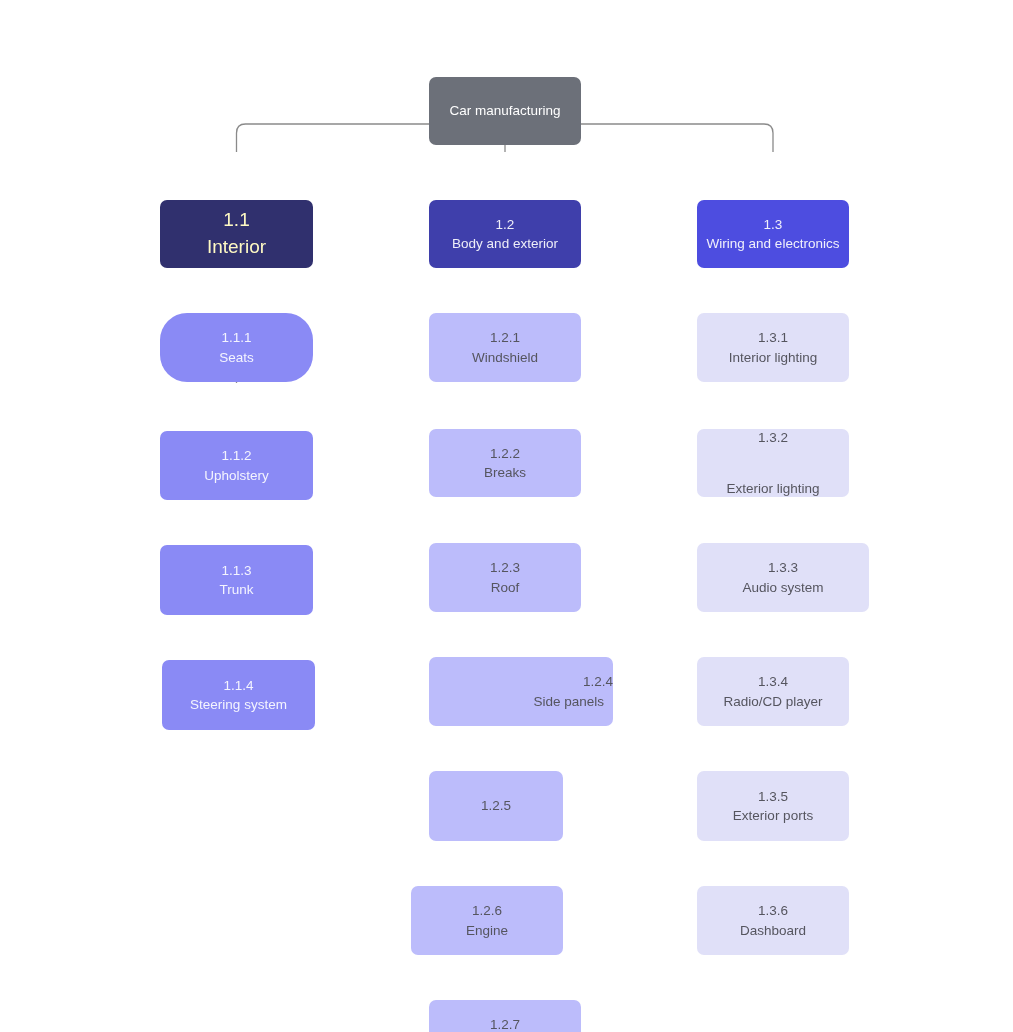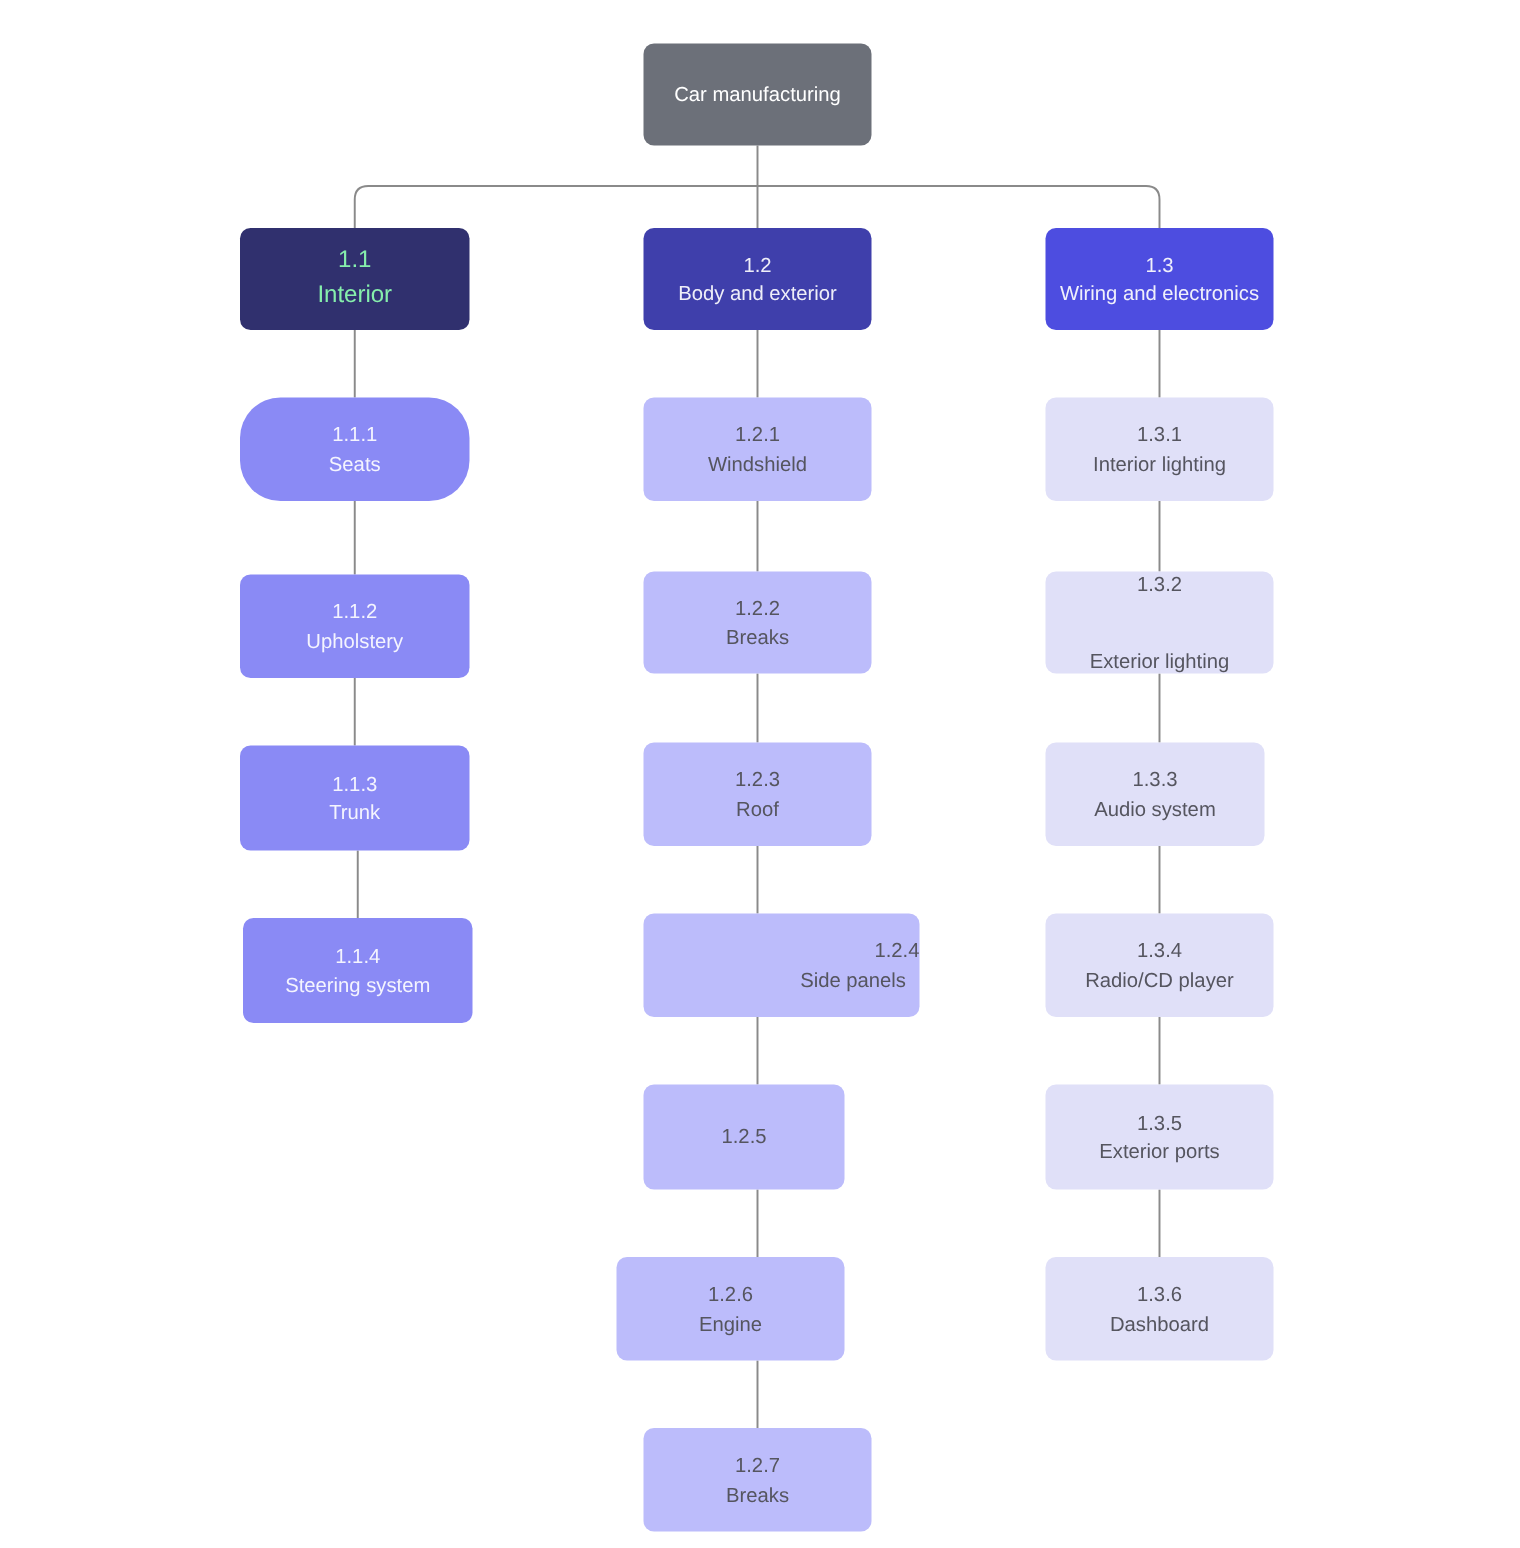--- a/index.html
+++ b/index.html
@@ -30,38 +30,39 @@
     position: absolute;
     box-sizing: border-box;
     border-radius: 7px;
     display: flex;
     flex-direction: column;
     align-items: center;
     justify-content: center;
     text-align: center;
     line-height: 1.42;
     z-index: 2;
+    margin-top: 48px;
   }
   .node .code {
     display: block;
     white-space: nowrap;
   }
   .node .label {
     display: block;
     padding: 0 9px;
   }
   .n-root {
     background: #6c7079;
     color: #ffffff;
     font-size: 13.5px;
   }
   .n-l1a {
     background: #30306e;
-    color: #86efac;
-    font-size: 16px;
+    color: #fef9c3;
+    font-size: 19px;
   }
   .n-l1b {
     background: #3f3fab;
     color: #eeeef8;
     font-size: 13.5px;
   }
   .n-l1c {
     background: #4d4de0;
     color: #f0f0fb;
     font-size: 13.5px;
@@ -169,21 +170,21 @@
         <span class="label">Wiring and electronics</span>
       </div>
       <div class="node n-l2c" style="left: 697px; top: 265px; width: 152px; height: 69px;">
         <span class="code">1.3.1</span>
         <span class="label">Interior lighting</span>
       </div>
       <div class="node n-l2c" style="left: 697px; top: 381px; width: 152px; height: 68px; gap: 32px;">
         <span class="code">1.3.2</span>
         <span class="label">Exterior lighting</span>
       </div>
-      <div class="node n-l2c" style="left: 697px; top: 495px; width: 146px; height: 69px;">
+      <div class="node n-l2c" style="left: 697px; top: 495px; width: 172px; height: 69px;">
         <span class="code">1.3.3</span>
         <span class="label">Audio system</span>
       </div>
       <div class="node n-l2c" style="left: 697px; top: 609px; width: 152px; height: 69px;">
         <span class="code">1.3.4</span>
         <span class="label">Radio/CD player</span>
       </div>
       <div class="node n-l2c" style="left: 697px; top: 723px; width: 152px; height: 70px;">
         <span class="code">1.3.5</span>
         <span class="label">Exterior ports</span>

